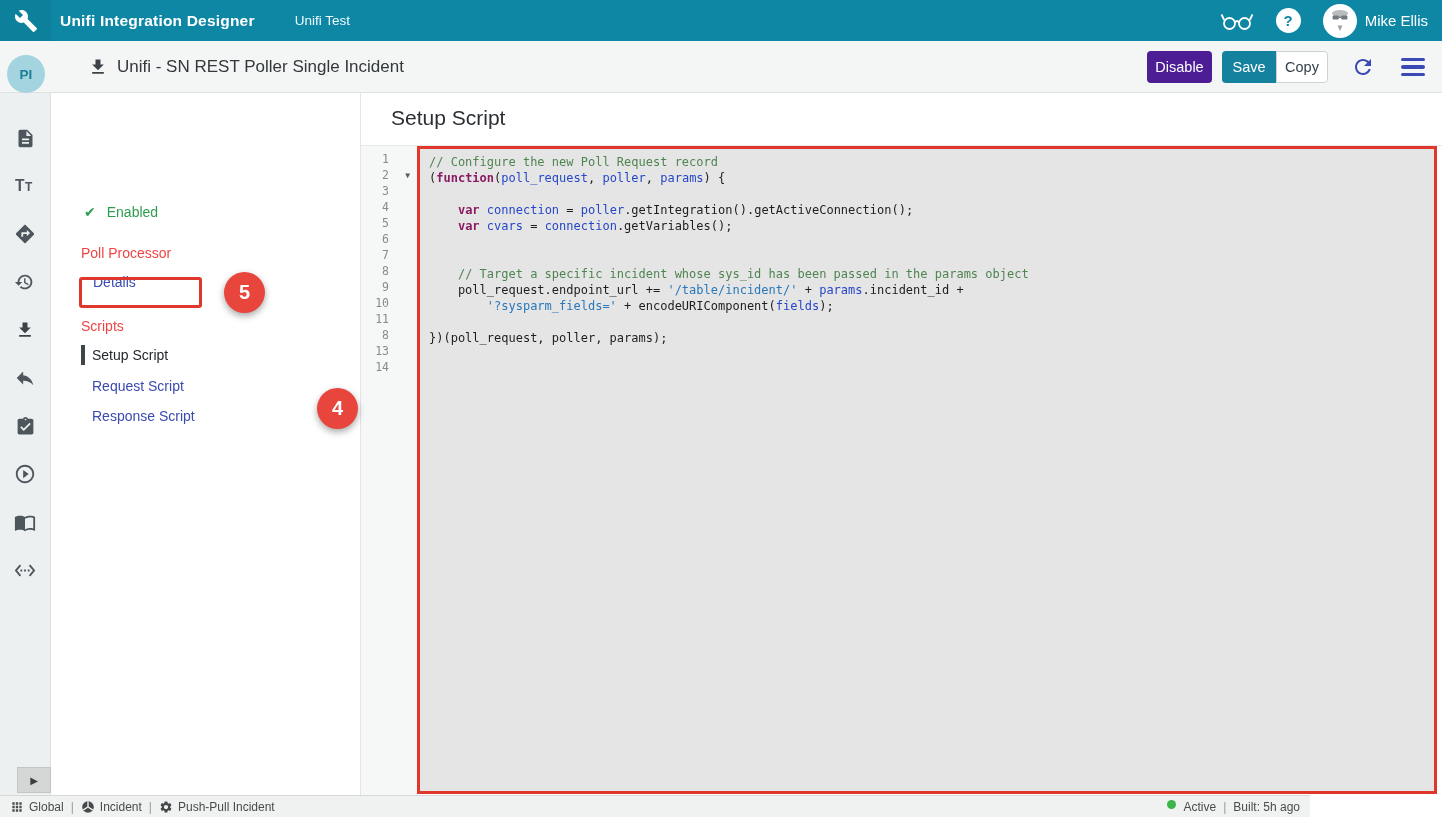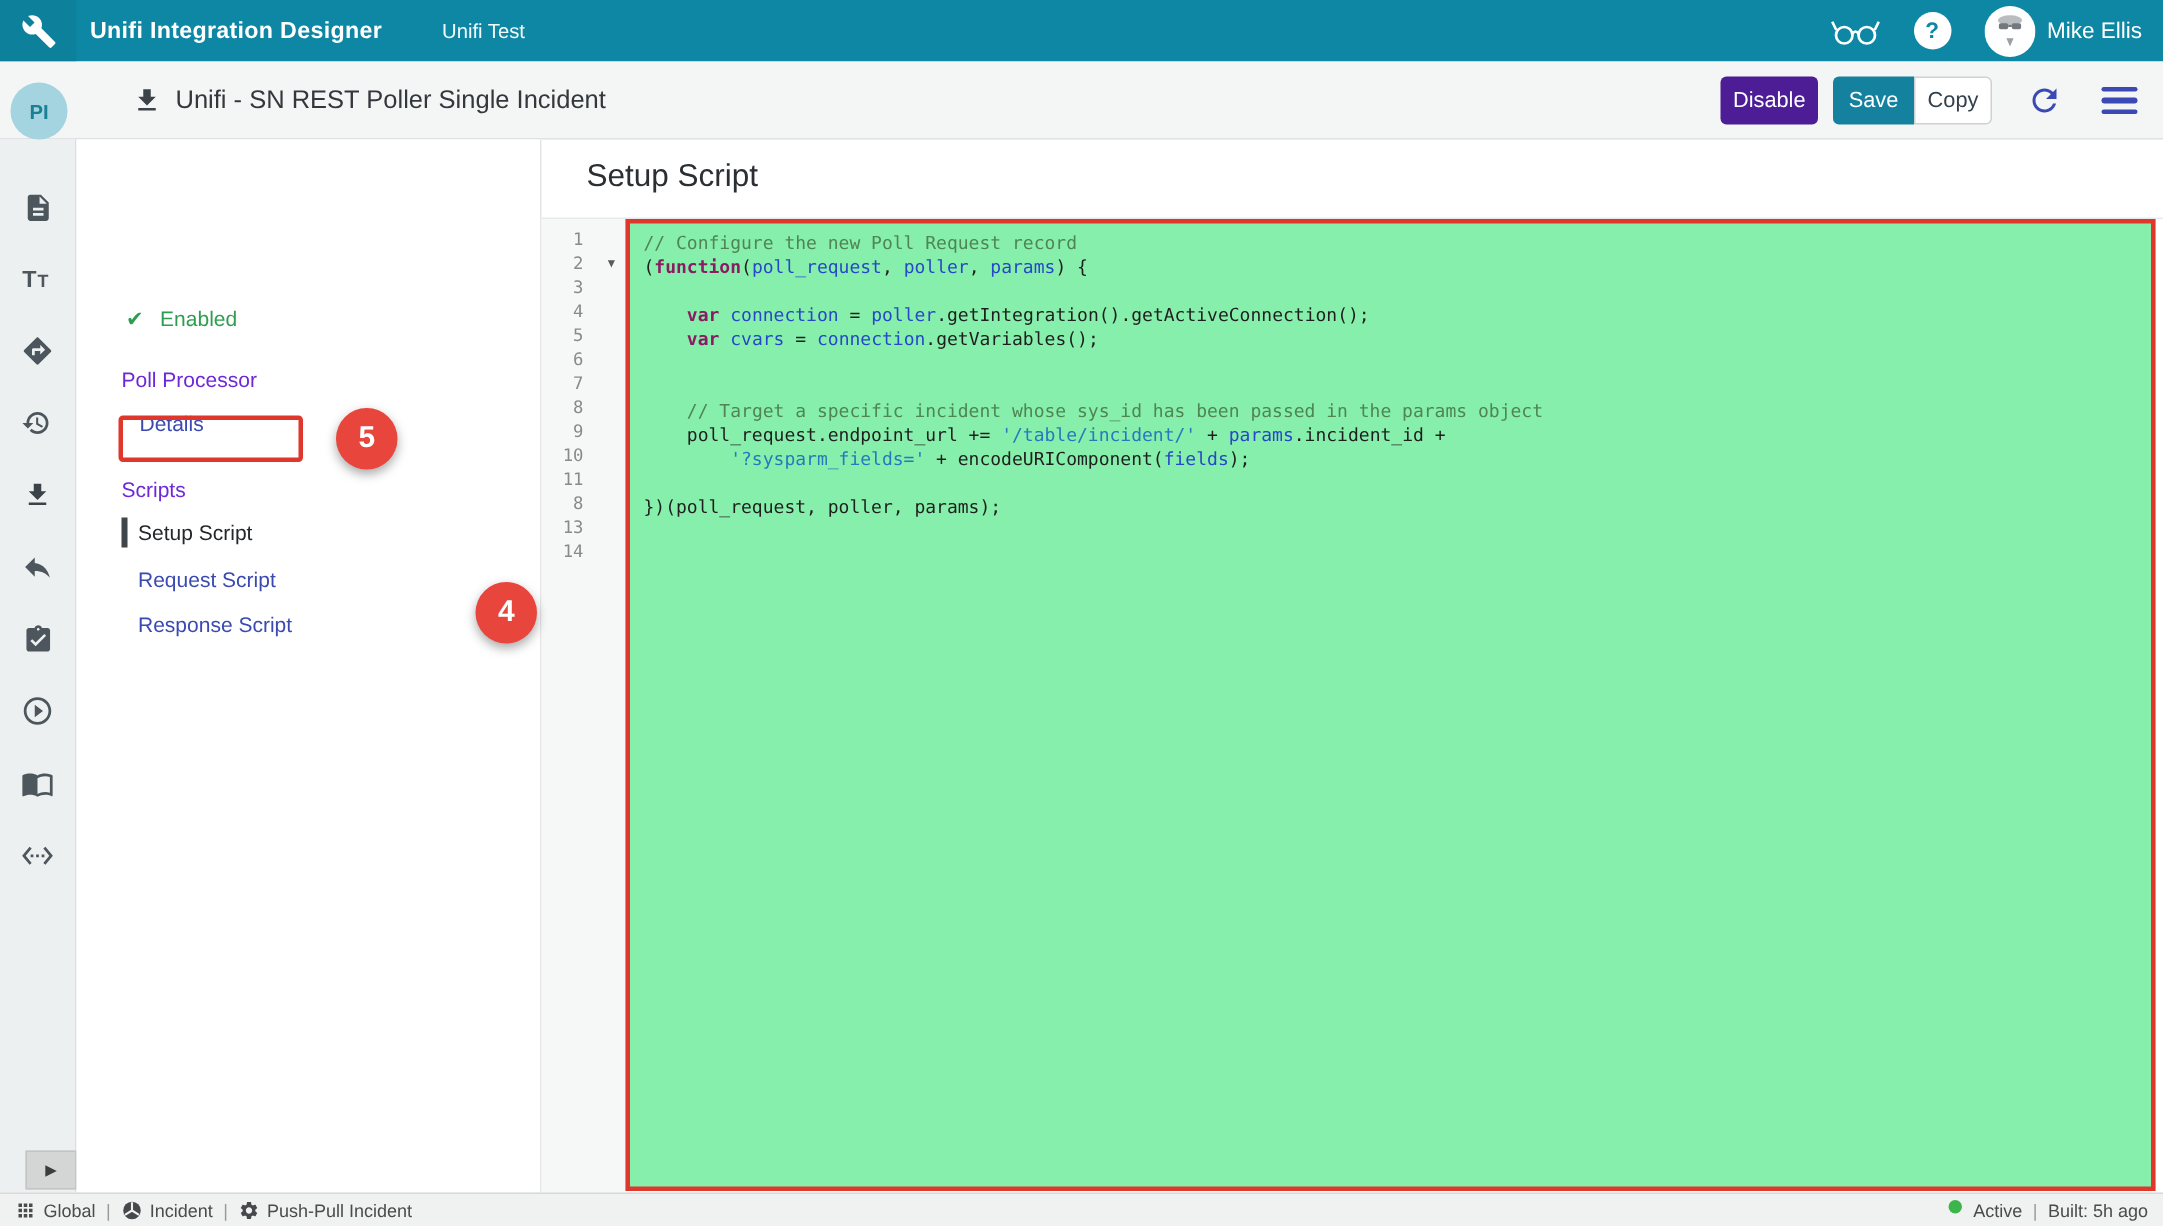--- a/index.html
+++ b/index.html
@@ -33,46 +33,46 @@
   
   .iconbar { position:absolute; left:0; top:93px; width:51px; height:702px; background:#edf0f1; border-right:1px solid #dcdfe0; }
   .ibar-items { display:flex; flex-direction:column; align-items:center; padding-top:34px; gap:26px; }
   .ibar-icon { width:22px; height:22px; display:flex; align-items:center; justify-content:center; color:#4d565c; cursor:pointer; }
   .collapse-btn { position:absolute; left:17px; top:674px; width:34px; height:26px; background:#d4d5d5; border:1px solid #c3c4c4; display:flex; align-items:center; justify-content:center; font-size:10px; color:#3c3c3c; cursor:pointer; }
 
   
   .nav { position:absolute; left:51px; top:93px; width:310px; height:702px; background:#fff; border-right:1px solid #e4e5e5; }
   .nav-enabled { position:absolute; left:33px; top:111px; display:flex; align-items:center; gap:11px; font-size:14px; color:#2d9e4f; }
   .nav-check { color:#2d9e4f; font-size:14px; }
-  .nav-label { position:absolute; font-size:14px; color:#6d28d9; }
+  .nav-label { position:absolute; font-size:14px; color:#ef4444; }
   .nav-link { position:absolute; font-size:14px; color:#3a4ab0; cursor:pointer; }
   .active-marker { position:absolute; left:30px; top:252px; width:4px; height:20px; background:#3f4549; }
   .ann-box-nav { position:absolute; left:28px; top:184px; width:123px; height:31px; border:3px solid #e0372c; border-radius:3px; }
 
   
   .main-title { position:absolute; left:391px; top:106px; font-size:21px; color:#2b2f33; font-weight:500; }
   .editor-topline { position:absolute; left:361px; top:145px; width:1081px; height:1px; background:#e8eaea; }
   .gutter { position:absolute; left:361px; top:146px; width:56px; height:649px; background:#f6f7f7; padding-top:5px; font-family:"DejaVu Sans Mono",monospace; font-size:11.5px; color:#8a8a8a; }
   .gutter-line { position:relative; height:16px; line-height:16px; text-align:right; padding-right:28px; }
   .fold-marker { position:absolute; right:7px; top:1px; font-size:8px; color:#5a5a5a; cursor:pointer; }
-  .code-box { position:absolute; left:417px; top:146px; width:1020px; height:648px; border:3px solid #e0372c; background:#86efac; padding:5px 0 0 9px; cursor:text; }
+  .code-box { position:absolute; left:417px; top:146px; width:1020px; height:648px; border:3px solid #e0372c; background:#e5e5e5; padding:5px 0 0 9px; cursor:text; }
   .code-line { height:16px; line-height:16px; font-family:"DejaVu Sans Mono",monospace; font-size:12px; white-space:pre; color:#1e1e1e; }
   .tk-c { color:#4e8551; }
   .tk-k { color:#8a1c64; font-weight:bold; }
   .tk-v { color:#2547c8; }
   .tk-s { color:#2878bb; }
   .tk-p { color:#1e1e1e; }
 
   
   .ann-badge { position:absolute; width:41px; height:41px; border-radius:50%; background:#e8453c; color:#fff; font-size:20px; font-weight:bold; display:flex; align-items:center; justify-content:center; box-shadow:0 3px 7px rgba(0,0,0,.35); z-index:20; }
   .badge5 { left:224px; top:272px; }
   .badge4 { left:317px; top:388px; }
 
   
-  .statusbar { position:absolute; left:0; top:795px; width:1442px; height:22px; background:#f0f1f1; border-top:1px solid #d8d8d8; display:flex; align-items:center; justify-content:space-between; padding:0 10px; font-size:12px; color:#4b4b4b; }
+  .statusbar { position:absolute; left:0; top:795px; width:1310px; height:22px; background:#f0f1f1; border-top:1px solid #d8d8d8; display:flex; align-items:center; justify-content:space-between; padding:0 10px; font-size:12px; color:#4b4b4b; }
   .sb-left { display:flex; align-items:center; gap:7px; }
   .sb-item { display:flex; align-items:center; gap:5px; cursor:pointer; }
   .sb-sep { color:#9a9a9a; }
   .sb-right { display:flex; align-items:flex-start; gap:7px; }
   .sb-dot { width:9px; height:9px; border-radius:50%; background:#3cb54a; display:inline-block; }
   svg { display:block; }
 </style>
 </head>
 <body>
 

